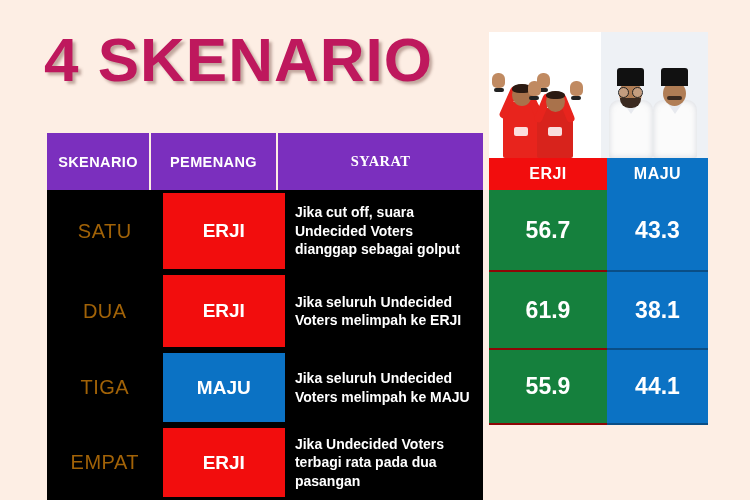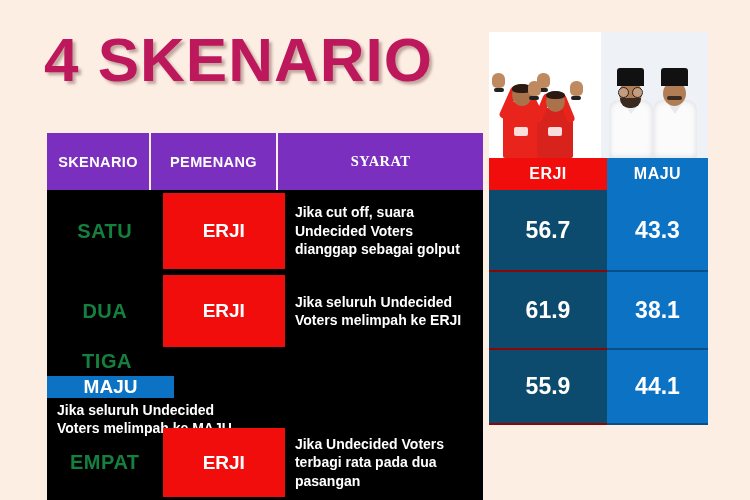--- a/index.html
+++ b/index.html
@@ -84,39 +84,39 @@
     background:#7b2fbe;color:#fff;font-size:14.5px;font-weight:bold;
     display:flex;align-items:center;justify-content:center;letter-spacing:.4px;
     border-right:2px solid #fdeee4;box-sizing:border-box;
   }
   .th.c-skenario{width:104px;}
   .th.c-pemenang{width:127px;}
   .th.c-syarat{width:205px;border-right:none;font-family:Liberation Serif, serif;}
 
   .trow{display:flex;background:#000;box-sizing:border-box;}
   .trow .td{box-sizing:border-box;display:flex;align-items:center;}
-  .td.c-skenario{width:120px;justify-content:center;color:#15803d;font-size:20px;font-weight:bold;letter-spacing:.5px;}
+  .td.c-skenario{width:120px;justify-content:center;color:#a16207;font-size:20px;font-weight:normal;letter-spacing:.5px;}
   .td.c-pemenang{width:127px;justify-content:center;font-size:19px;font-weight:bold;color:#fff;margin:3px 0;}
   .td.c-pemenang.erji{background:#f20d0d;}
   .td.c-pemenang.maju{background:#0b72c4;}
   .td.c-syarat{width:205px;color:#fff;font-size:14px;font-weight:bold;line-height:1.32;padding:0 6px 0 10px;}
 
   
   .nums{position:absolute;left:489px;top:190px;width:219px;}
   .nrow{display:flex;}
   .nrow .ncell{
     display:flex;align-items:center;justify-content:center;
     color:#fff;font-size:23px;font-weight:bold;
   }
-  .nrow .n-erji{width:118px;background:#0c4a6e;border-bottom:2px solid #8d0606;}
+  .nrow .n-erji{width:118px;background:#15803d;border-bottom:2px solid #8d0606;}
   .nrow .n-maju{width:101px;background:#0b72c4;border-bottom:2px solid #0a4e86;}
 
   .r1{height:82px;}
   .r2{height:78px;}
-  .r3{height:75px;flex-direction:column;}
+  .r3{height:75px;}
   .r4{height:75px;}
 </style>
 </head>
 <body>
 
 <div id="root">
 
   <div class="title">4 SKENARIO</div>
 
   <div class="photos">

